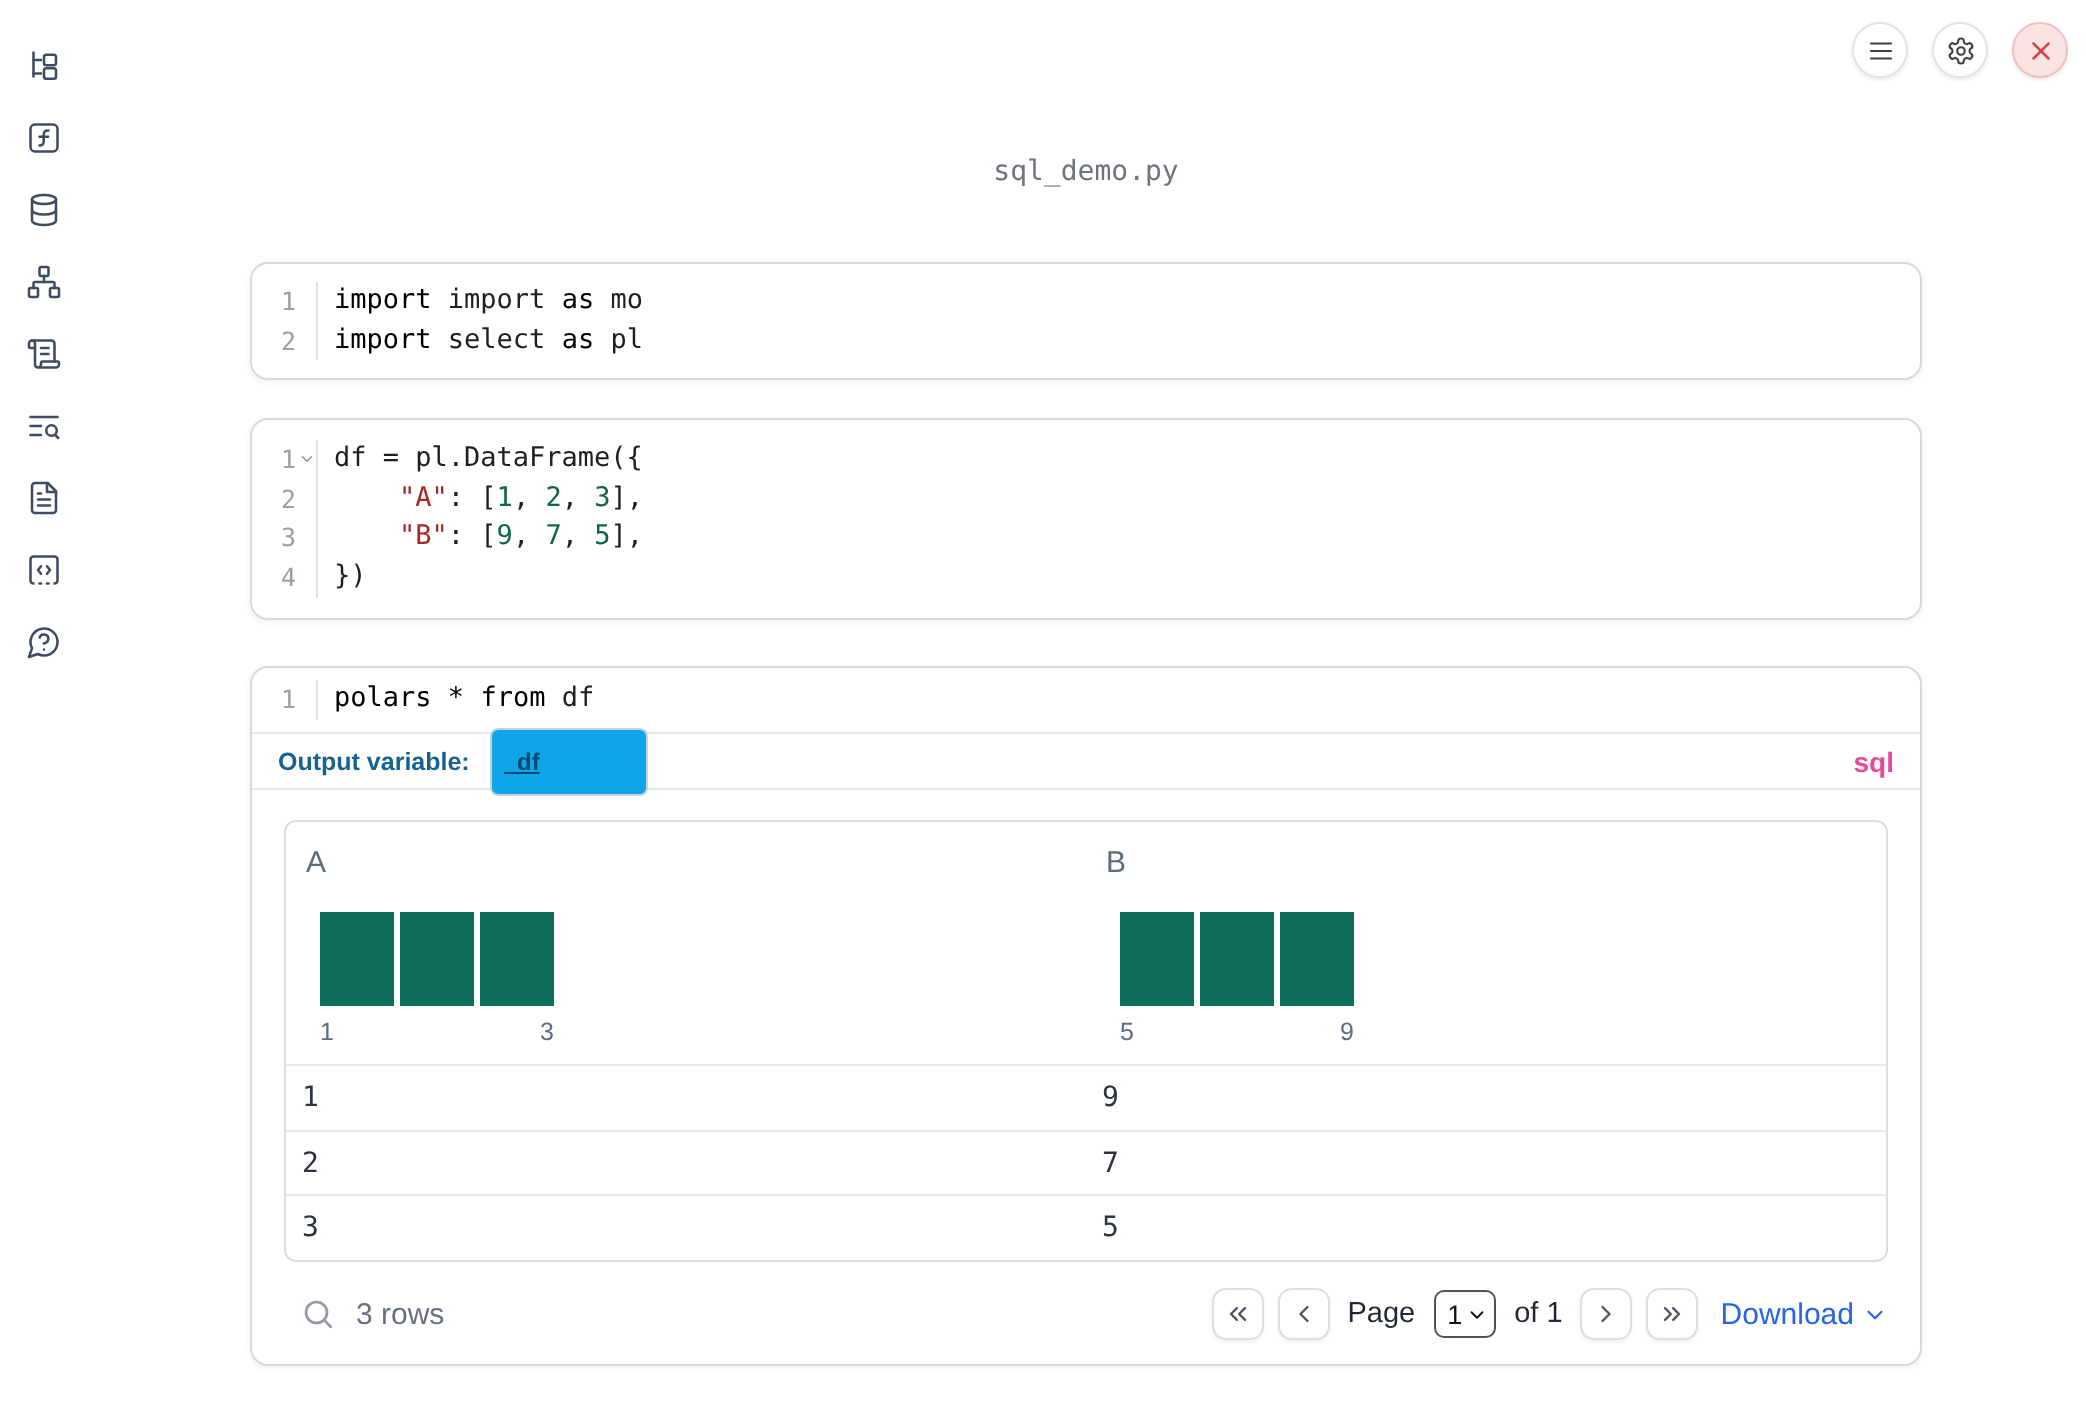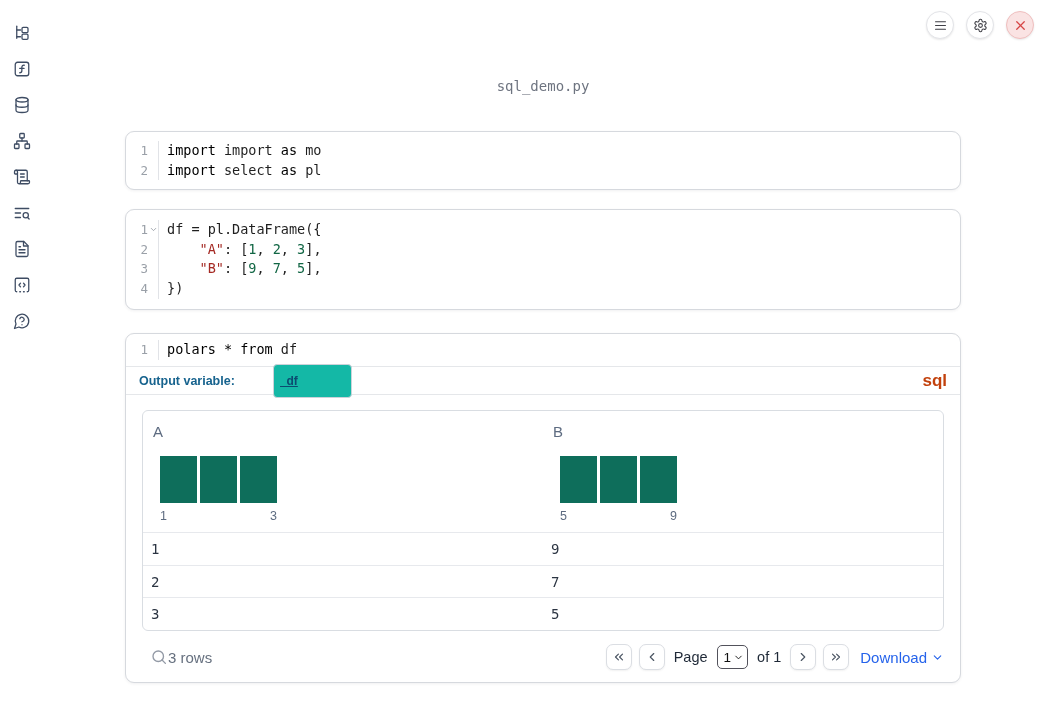--- a/index.html
+++ b/index.html
@@ -36,46 +36,46 @@
   .fold { width:10px; flex:none; display:flex; align-items:center; justify-content:center; }
   .fold svg { width:9px; height:9px; stroke:#8a9099; stroke-width:2; fill:none; stroke-linecap:round; stroke-linejoin:round; }
   .codetxt { flex:1; border-left:1px solid #e1e3e7; padding-left:8px; white-space:pre; color:#1f1f1f; }
   .tk-k { color:#000000; }
   .tk-s { color:#a52a24; }
   .tk-n { color:#116644; }
 
   
   #cell3 .editor { padding-top:6px; height:32px; }
   .ovstrip { height:29px; border-top:1px solid #e5e7ea; border-bottom:1px solid #e5e7ea;
-             display:flex; align-items:center; padding:0 13px;gap:28px; }
+             display:flex; align-items:center; padding:0 13px; }
   .ovlabel { font-size:12.5px; font-weight:bold; color:#17638e; }
   .ovinput { margin-left:10px; width:79px; height:34px; border:1px solid #ccd2d9; border-radius:4px;
              font-family:"Liberation Sans", sans-serif; font-size:12px; font-weight:bold; color:#0c4b70;
-             padding:0 6px; background:#14b8a6; outline:none;text-decoration:underline; }
+             padding:0 6px; background:#0ea5e9; outline:none;text-decoration:underline; }
   .ovspacer { flex:1; }
-  .langbadge { font-size:17px; font-weight:bold; color:#c2410c; }
+  .langbadge { font-size:14px; font-weight:bold; color:#ec4899; }
 
   
   .output { padding:15px 16px 0; }
   .table-box { border:1px solid #d9dde2; border-radius:6px; overflow:hidden; background:#fff; }
   .thead { display:grid; grid-template-columns:1fr 1fr; }
   .th { padding:12px 0 9px 10px; }
   .th-label { color:#5d6b80; font-size:15px; cursor:pointer; }
   .hist { margin:16px 0 0 7px; display:flex; gap:3px; width:117px; align-items:flex-end; }
   .hbar { width:37px; height:47px; background:#0E6E5B; }
   .hist-labels { width:117px; margin:6px 0 0 7px; display:flex; justify-content:space-between;
                  color:#5d6b80; font-size:12.5px; }
   .trow { display:grid; grid-template-columns:1fr 1fr; height:32.7px; align-items:center;
           border-top:1px solid #e7e9ed; font-family:"DejaVu Sans Mono", monospace; font-size:14px; color:#2b3442; }
   .trow .td { padding-left:8px; }
 
   .tfooter { display:flex; align-items:center; margin-top:12px; height:28px; padding:0 0 0 8px; }
   .search-ic { width:18px; height:18px; cursor:pointer; }
   .search-ic svg { width:18px; height:18px; stroke:#939aa6; stroke-width:1.8; fill:none; stroke-linecap:round; }
-  .rowcount { color:#66707f; font-size:15px; }
+  .rowcount { margin-left:10px; color:#66707f; font-size:15px; }
   .pager { margin-left:auto; display:flex; align-items:center; gap:7px; }
   .pbtn { width:26px; height:26px; border:1px solid #dbdee3; border-radius:7px; background:#fff;
           box-shadow:0 1px 2px rgba(0,0,0,.06); display:flex; align-items:center; justify-content:center; cursor:pointer; }
   .pbtn svg { width:14px; height:14px; stroke:#4b5563; stroke-width:2; fill:none; stroke-linecap:round; stroke-linejoin:round; }
   .pg-txt { font-size:14.5px; color:#1f2937; margin:0 2px; }
   .pselect { height:24px; min-width:26px; border:1.5px solid #52525b; border-radius:5px; background:#fff;
              display:flex; align-items:center; padding:0 3px 0 6px; gap:2px; cursor:pointer;
              font-size:13.5px; color:#111; }
   .pselect svg { width:11px; height:11px; stroke:#111; stroke-width:2; fill:none; stroke-linecap:round; stroke-linejoin:round; }
   .download { margin-left:4px; display:flex; align-items:center; gap:4px; color:#2563eb; font-size:15px; cursor:pointer; }

